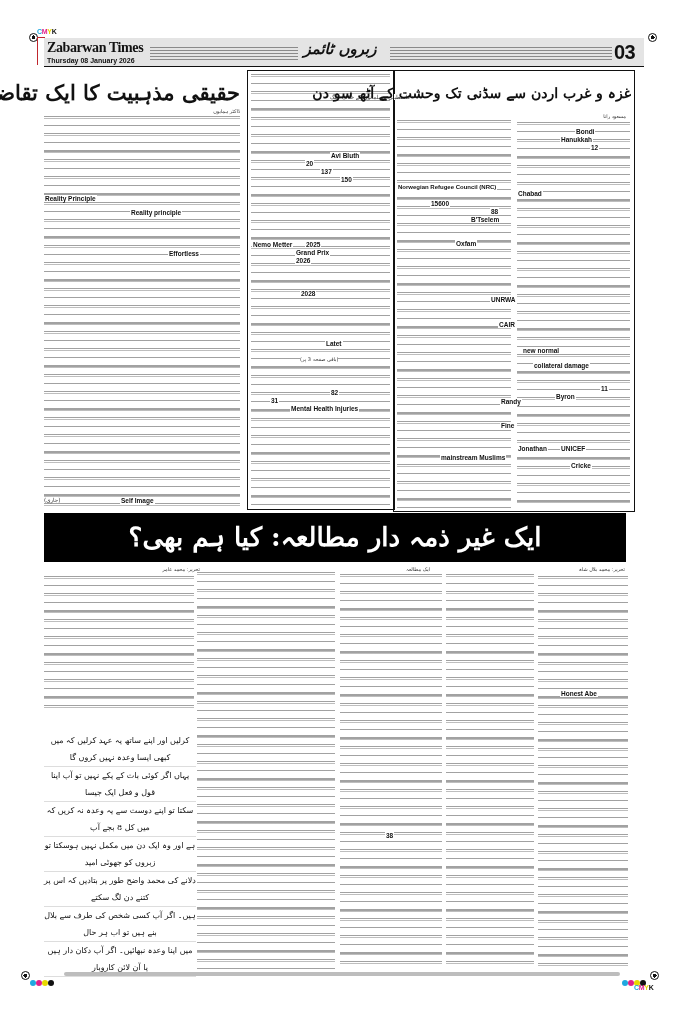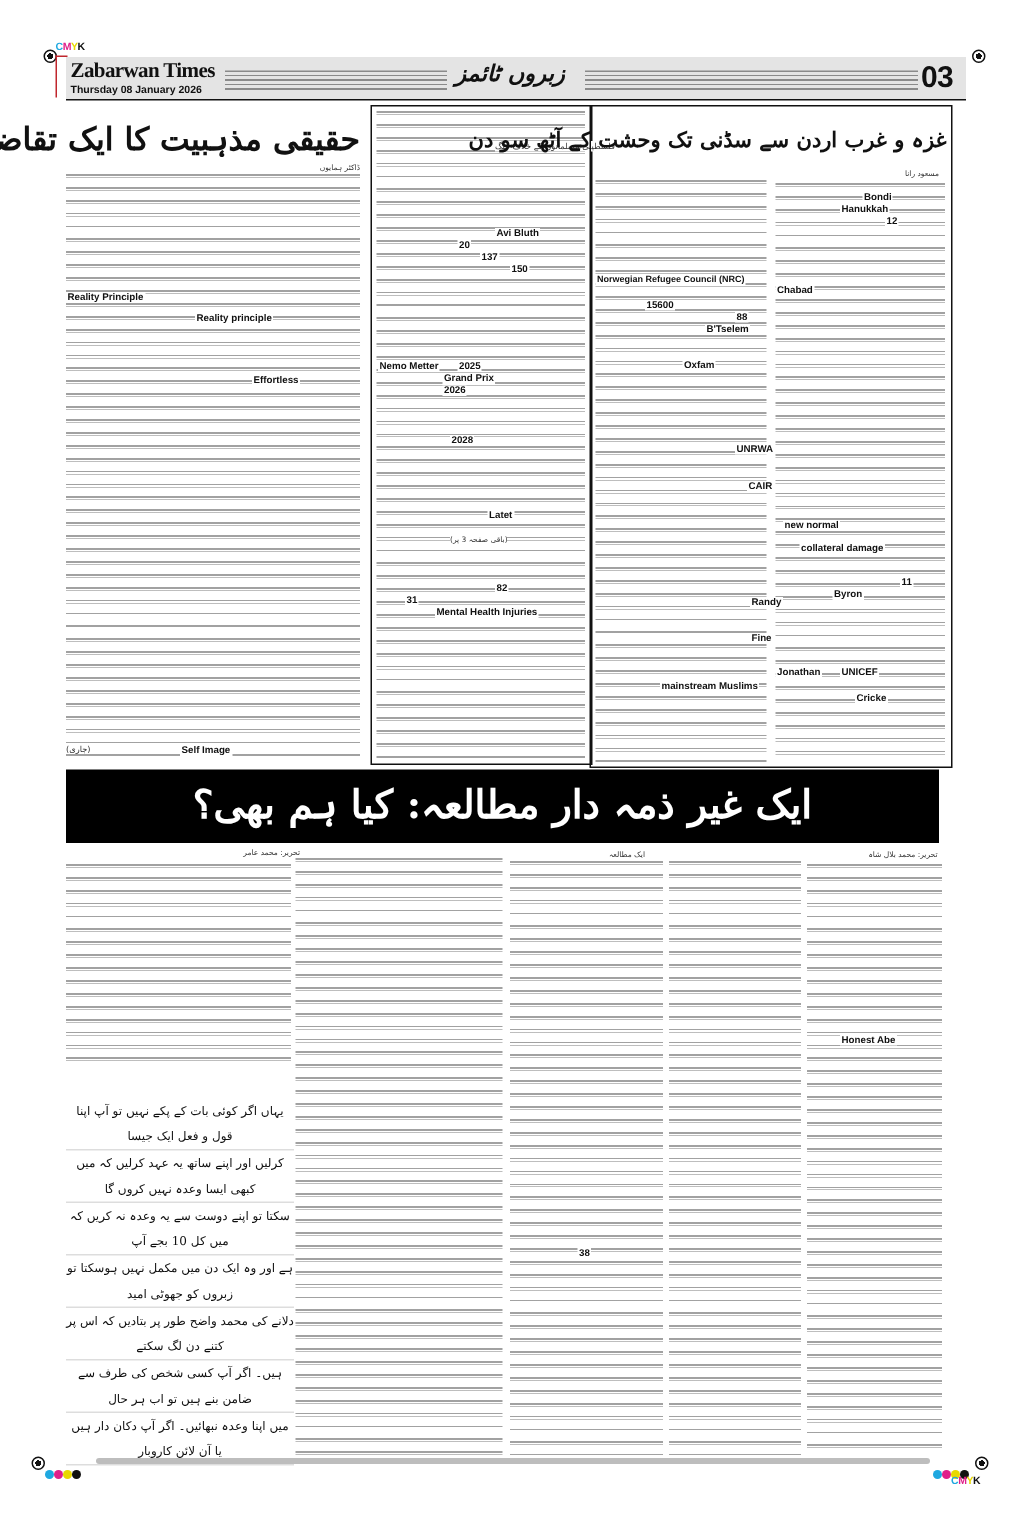--- a/index.html
+++ b/index.html
@@ -115,26 +115,26 @@
 <div class="abs lines" style="left:44px;top:574px;width:150px;height:134px"></div>
 <div class="abs lines" style="left:197px;top:570px;width:138px;height:400px"></div>
 <div class="abs lines" style="left:340px;top:572px;width:102px;height:398px"></div>
 <div class="abs lines" style="left:446px;top:572px;width:88px;height:398px"></div>
 <div class="abs lines" style="left:538px;top:574px;width:90px;height:396px"></div>
 
 <span class="abs latin" style="left:560px;top:690px">Honest Abe</span>
 <span class="abs latin" style="left:385px;top:832px">38</span>
 
 <div class="abs pull" style="left:44px;top:732px;width:152px;background:#fff">
+  <div class="ln">کرلیں اور اپنے ساتھ یہ عہد کرلیں کہ میں کبھی ایسا وعدہ نہیں کروں گا</div>
   <div class="ln">یہاں اگر کوئی بات کے پکے نہیں تو آپ اپنا قول و فعل ایک جیسا</div>
-  <div class="ln">کرلیں اور اپنے ساتھ یہ عہد کرلیں کہ میں کبھی ایسا وعدہ نہیں کروں گا</div>
-  <div class="ln">سکتا تو اپنے دوست سے یہ وعدہ نہ کریں کہ میں کل 10 بجے آپ</div>
+  <div class="ln">سکتا تو اپنے دوست سے یہ وعدہ نہ کریں کہ میں کل 8 بجے آپ</div>
   <div class="ln">ہے اور وہ ایک دن میں مکمل نہیں ہوسکتا تو زبروں کو جھوٹی امید</div>
   <div class="ln">دلانے کی محمد واضح طور پر بتادیں کہ اس پر کتنے دن لگ سکتے</div>
-  <div class="ln">ہیں۔ اگر آپ کسی شخص کی طرف سے ضامن بنے ہیں تو اب ہر حال</div>
+  <div class="ln">ہیں۔ اگر آپ کسی شخص کی طرف سے بلال بنے ہیں تو اب ہر حال</div>
   <div class="ln">میں اپنا وعدہ نبھائیں۔ اگر آپ دکان دار ہیں یا آن لائن کاروبار</div>
 
 </div>
 
 <div class="abs reg" style="left:21px;top:971px"></div>
 <div class="abs" style="left:30px;top:971px">
   <span class="dot" style="background:#1fa8e0"></span><span class="dot" style="background:#e0208a"></span><span class="dot" style="background:#e8d800"></span><span class="dot" style="background:#111"></span>
 </div>
 <div class="abs footerbar" style="left:64px;width:556px"></div>
 <div class="abs" style="left:622px;top:971px">

